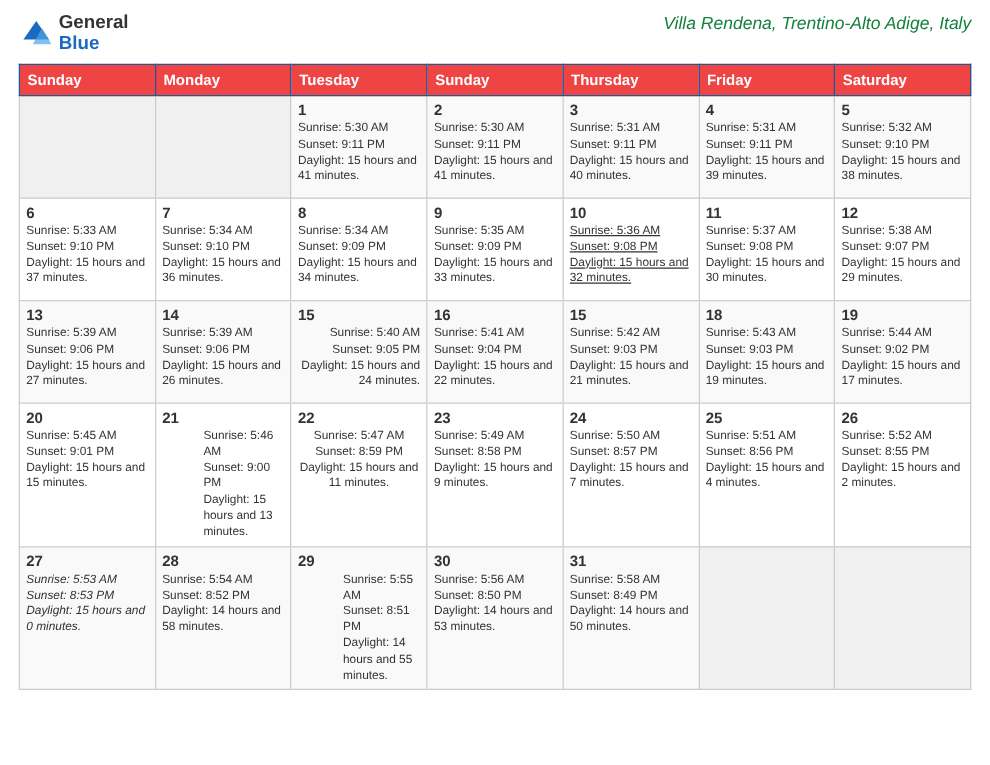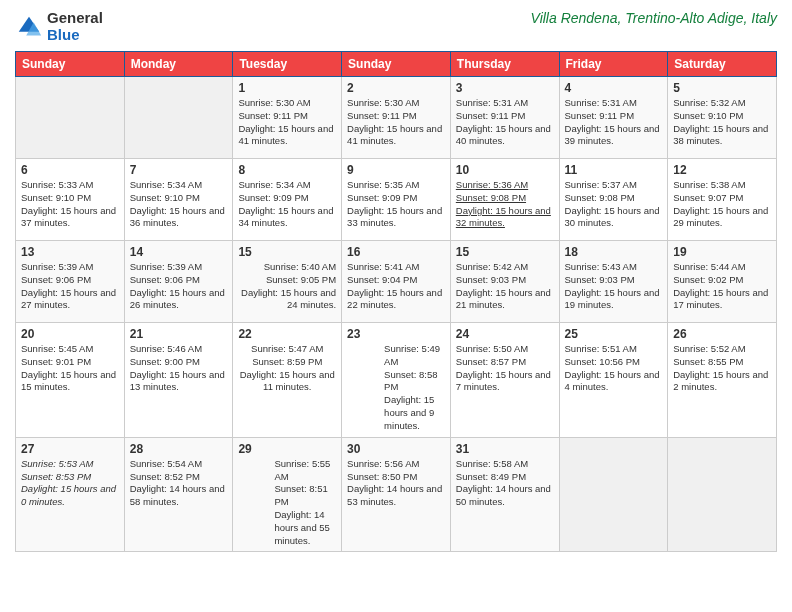--- a/index.html
+++ b/index.html
@@ -241,46 +241,46 @@
       </tr>
       <tr>
         <td>
           <span class="day-num">20</span>
           <div class="day-info" style="white-space: pre-line;">Sunrise: 5:45 AM
 Sunset: 9:01 PM
 Daylight: 15 hours and 15 minutes.</div>
         </td>
         <td>
           <span class="day-num">21</span>
-          <div class="day-info" style="white-space: pre-line;">Sunrise: 5:46 AM
+          <div class="day-info" style="white-space: pre-line; margin-left: 33px;">Sunrise: 5:46 AM
 Sunset: 9:00 PM
 Daylight: 15 hours and 13 minutes.</div>
         </td>
         <td>
           <span class="day-num">22</span>
           <div class="day-info" style="white-space: pre-line; text-align: center;">Sunrise: 5:47 AM
 Sunset: 8:59 PM
 Daylight: 15 hours and 11 minutes.</div>
         </td>
         <td>
           <span class="day-num">23</span>
-          <div class="day-info" style="white-space: pre-line; margin-left: 37px;">Sunrise: 5:49 AM
+          <div class="day-info" style="white-space: pre-line;">Sunrise: 5:49 AM
 Sunset: 8:58 PM
 Daylight: 15 hours and 9 minutes.</div>
         </td>
         <td>
           <span class="day-num">24</span>
           <div class="day-info" style="white-space: pre-line;">Sunrise: 5:50 AM
 Sunset: 8:57 PM
 Daylight: 15 hours and 7 minutes.</div>
         </td>
         <td>
           <span class="day-num">25</span>
           <div class="day-info" style="white-space: pre-line;">Sunrise: 5:51 AM
-Sunset: 10:56 PM
+Sunset: 8:56 PM
 Daylight: 15 hours and 4 minutes.</div>
         </td>
         <td>
           <span class="day-num">26</span>
           <div class="day-info" style="white-space: pre-line;">Sunrise: 5:52 AM
 Sunset: 8:55 PM
 Daylight: 15 hours and 2 minutes.</div>
         </td>
       </tr>
       <tr>

